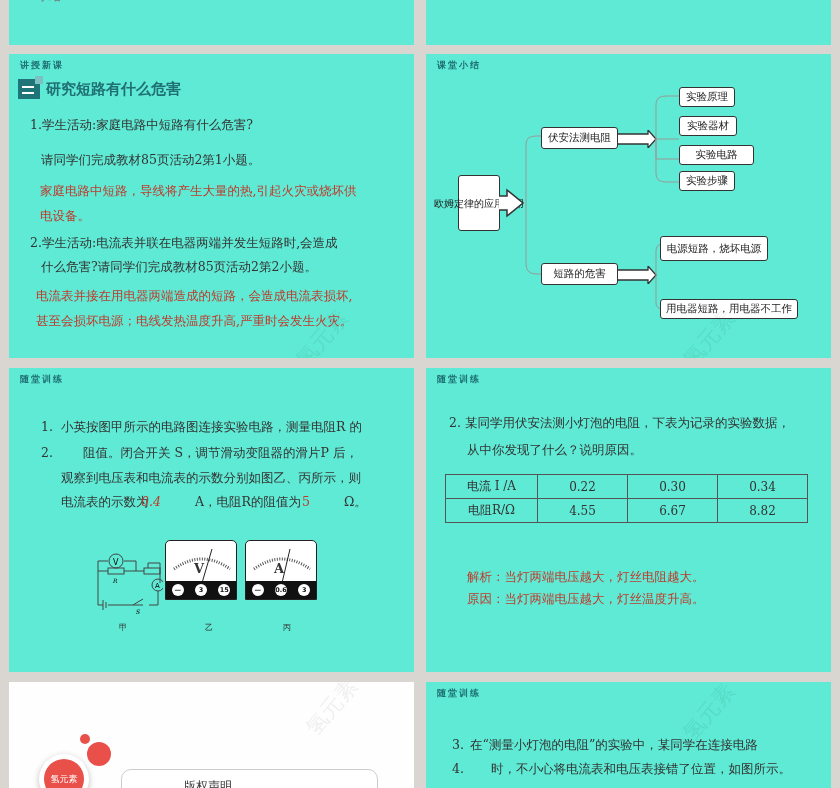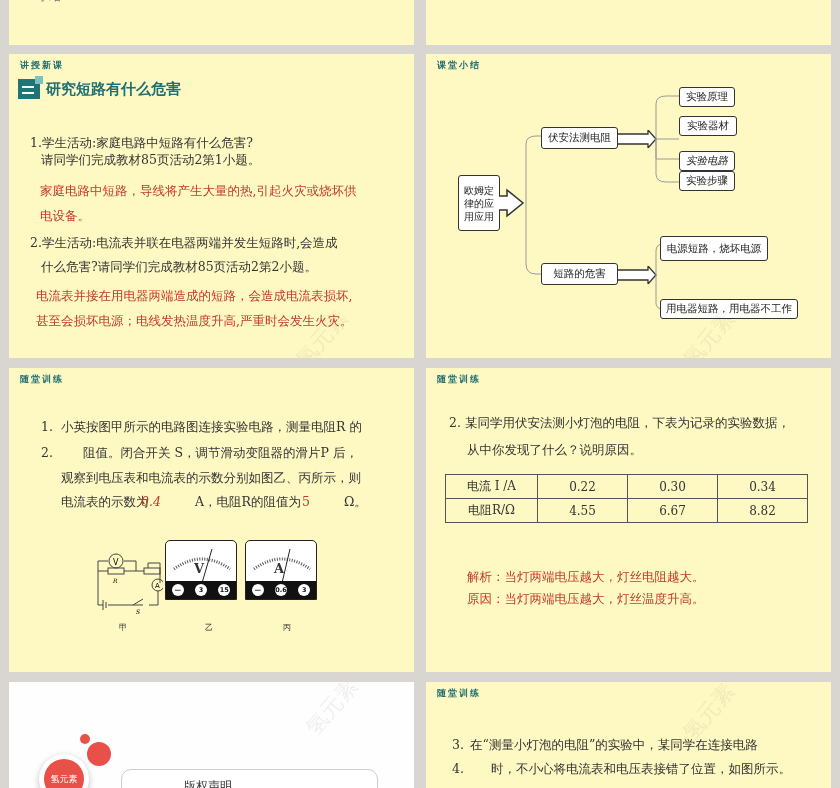--- a/index.html
+++ b/index.html
@@ -5,21 +5,21 @@
   * { box-sizing: border-box; margin: 0; padding: 0; }
   html, body { width: 840px; height: 788px; overflow: hidden; }
   body {
     background: #d9d6d1;
     position: relative;
     font-family: "DejaVu Serif", "Liberation Serif", serif;
     color: #333;
   }
   .slide {
     position: absolute;
-    background: #fef9c3;
+    background: #5eead4;
     overflow: hidden;
   }
   .s-tl { left: 9px; top: -2px; width: 405px; height: 47px; }
   .s-tr { left: 426px; top: -2px; width: 405px; height: 47px; }
   .s1 { left: 9px; top: 54px; width: 405px; height: 304px; }
   .s2 { left: 426px; top: 54px; width: 405px; height: 304px; }
   .s3 { left: 9px; top: 368px; width: 405px; height: 304px; }
   .s4 { left: 426px; top: 368px; width: 405px; height: 304px; }
   .s5 { left: 9px; top: 682px; width: 405px; height: 110px; background: #fefefe; }
   .s6 { left: 426px; top: 682px; width: 405px; height: 110px; }
@@ -99,35 +99,35 @@
 
 <div class="slide s1">
   <div class="section-tag">讲授新课</div>
   <div class="heading">
     <div class="heading-icon">
         <span class="bar1"></span>
         <span class="bar2"></span>
       </div>
     <div class="heading-text">研究短路有什么危害</div>
   </div>
-  <div class="p" style="left:21px;top:79px;">1.学生活动:家庭电路中短路有什么危害?</div>
+  <div class="p" style="left:21px;top:61px;">1.学生活动:家庭电路中短路有什么危害?</div>
   <div class="p" style="left:32px;top:96px;">请同学们完成教材85页活动2第1小题。</div>
   <div class="p red" style="left:31px;top:127px;">家庭电路中短路，导线将产生大量的热,引起火灾或烧坏供</div>
   <div class="p red" style="left:31px;top:152px;">电设备。</div>
   <div class="p" style="left:21px;top:179px;">2.学生活动:电流表并联在电器两端并发生短路时,会造成</div>
   <div class="p" style="left:32px;top:203px;">什么危害?请同学们完成教材85页活动2第2小题。</div>
   <div class="p red" style="left:27px;top:232px;">电流表并接在用电器两端造成的短路，会造成电流表损坏,</div>
   <div class="p red" style="left:27px;top:257px;">甚至会损坏电源；电线发热温度升高,严重时会发生火灾。</div>
   <div class="watermark" style="left:280px;top:270px;">氢元素</div>
 </div>
 
 <div class="slide s2">
   <div class="section-tag">课堂小结</div>
 
-  <div class="mm-box" style="left:32px;top:121px;width:42px;height:56px;flex-direction:column;line-height:13px;font-size:10px;">
+  <div class="mm-box" style="left:32px;top:121px;width:42px;height:56px;flex-direction:row;line-height:13px;font-size:10px;">
     <span>欧姆定</span>
     <span>律的应</span>
     <span>用应用</span>
   </div>
   <svg style="position:absolute;left:73px;top:134px;" width="26" height="30">
     <path d="M0 8 H8 V2 L24 15 L8 28 V22 H0" fill="#fff" stroke="#333" stroke-width="1.5"></path>
   </svg>
 
   <svg style="position:absolute;left:90px;top:60px;" width="50" height="170">
     <path d="M10 85 V30 Q10 22 20 22 H40" fill="none" stroke="#999" stroke-width="1"></path>
@@ -139,21 +139,21 @@
     <path d="M0 4 H30 V0 L38 9 L30 18 V14 H0" fill="#fff" stroke="#333" stroke-width="1.3"></path>
   </svg>
   <svg style="position:absolute;left:225px;top:30px;" width="30" height="110">
     <path d="M5 55 V20 Q5 12 15 12 H28" fill="none" stroke="#999" stroke-width="1"></path>
     <path d="M5 55 H28" fill="none" stroke="#999" stroke-width="1"></path>
     <path d="M5 55 V75 H28" fill="none" stroke="#999" stroke-width="1"></path>
     <path d="M5 55 V90 Q5 98 15 98 H28" fill="none" stroke="#999" stroke-width="1"></path>
   </svg>
   <div class="mm-box" style="left:253px;top:33px;width:56px;height:20px;">实验原理</div>
   <div class="mm-box" style="left:253px;top:62px;width:58px;height:20px;">实验器材</div>
-  <div class="mm-box" style="left:253px;top:97px;width:56px;height:20px;font-style:italic;">实验电路</div>
+  <div class="mm-box" style="left:253px;top:91px;width:75px;height:20px;">实验电路</div>
   <div class="mm-box" style="left:253px;top:117px;width:56px;height:20px;">实验步骤</div>
 
   <div class="mm-box" style="left:115px;top:209px;width:77px;height:22px;font-family:Liberation Mono, monospace;">短路的危害</div>
   <svg style="position:absolute;left:192px;top:212px;" width="40" height="18">
     <path d="M0 4 H30 V0 L38 9 L30 18 V14 H0" fill="#fff" stroke="#333" stroke-width="1.3"></path>
   </svg>
   <svg style="position:absolute;left:225px;top:185px;" width="30" height="80">
     <path d="M5 36 V12 Q5 5 12 5 H28" fill="none" stroke="#999" stroke-width="1"></path>
     <path d="M5 36 V64 Q5 70 12 70 H28" fill="none" stroke="#999" stroke-width="1"></path>
   </svg>

